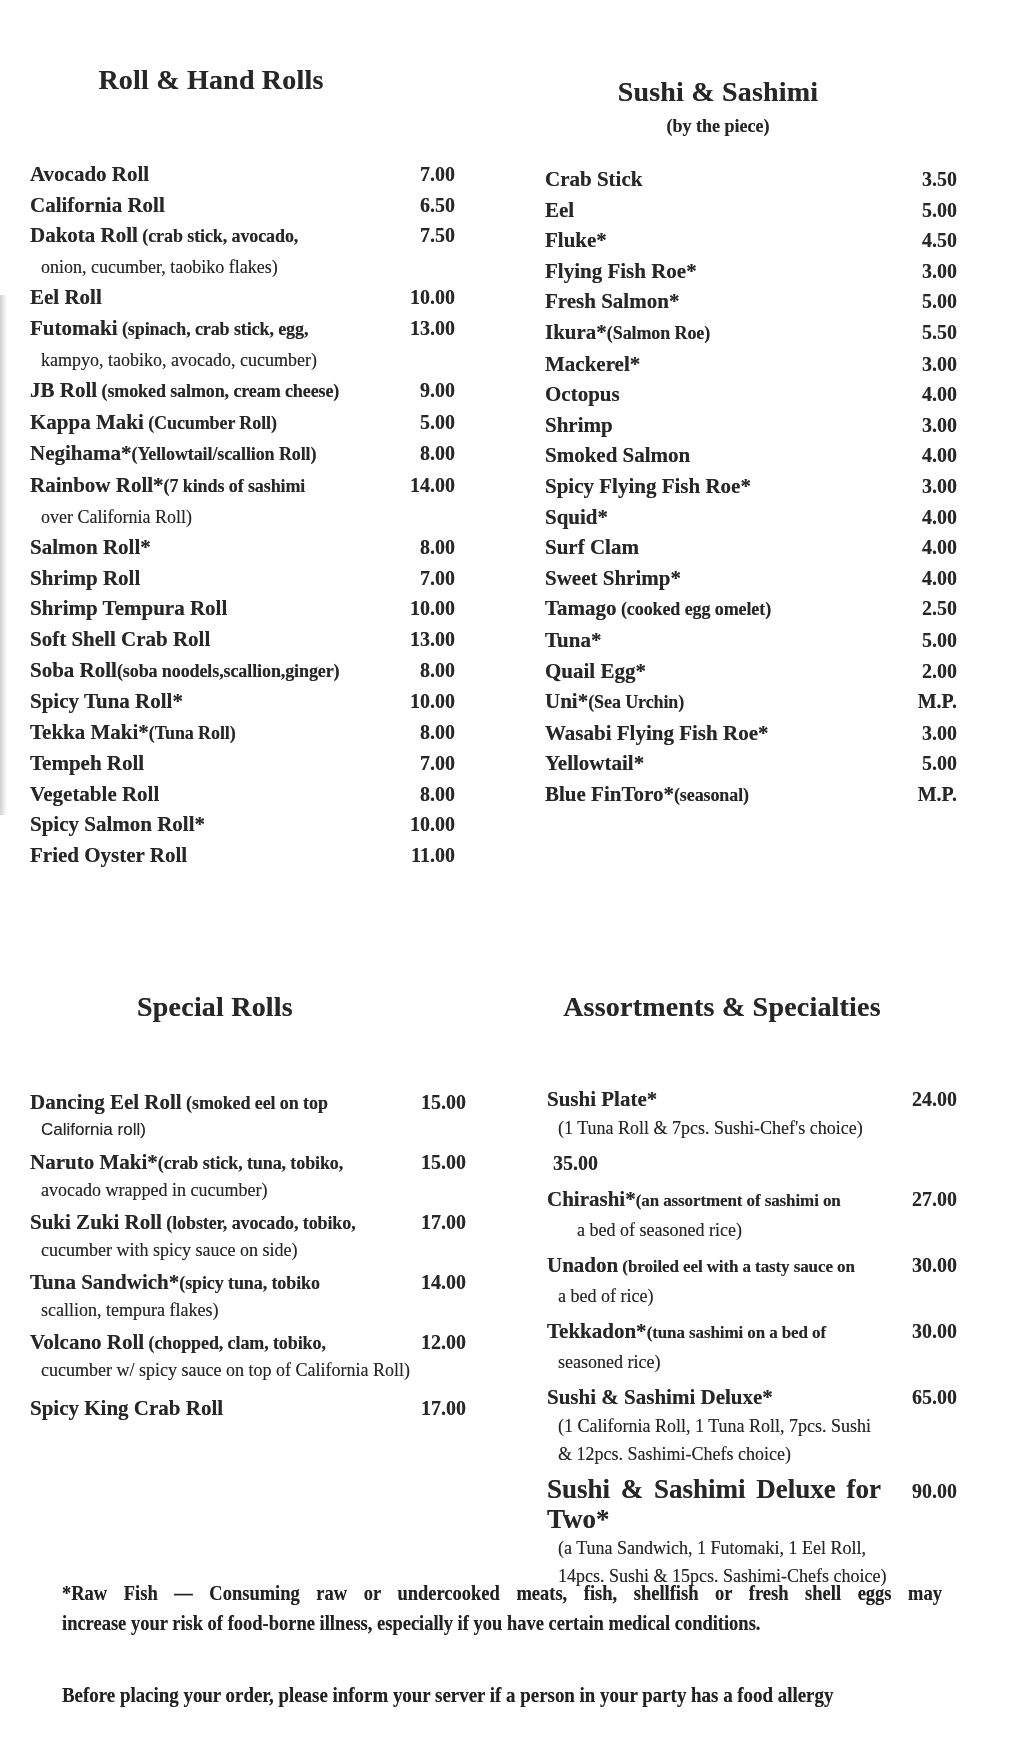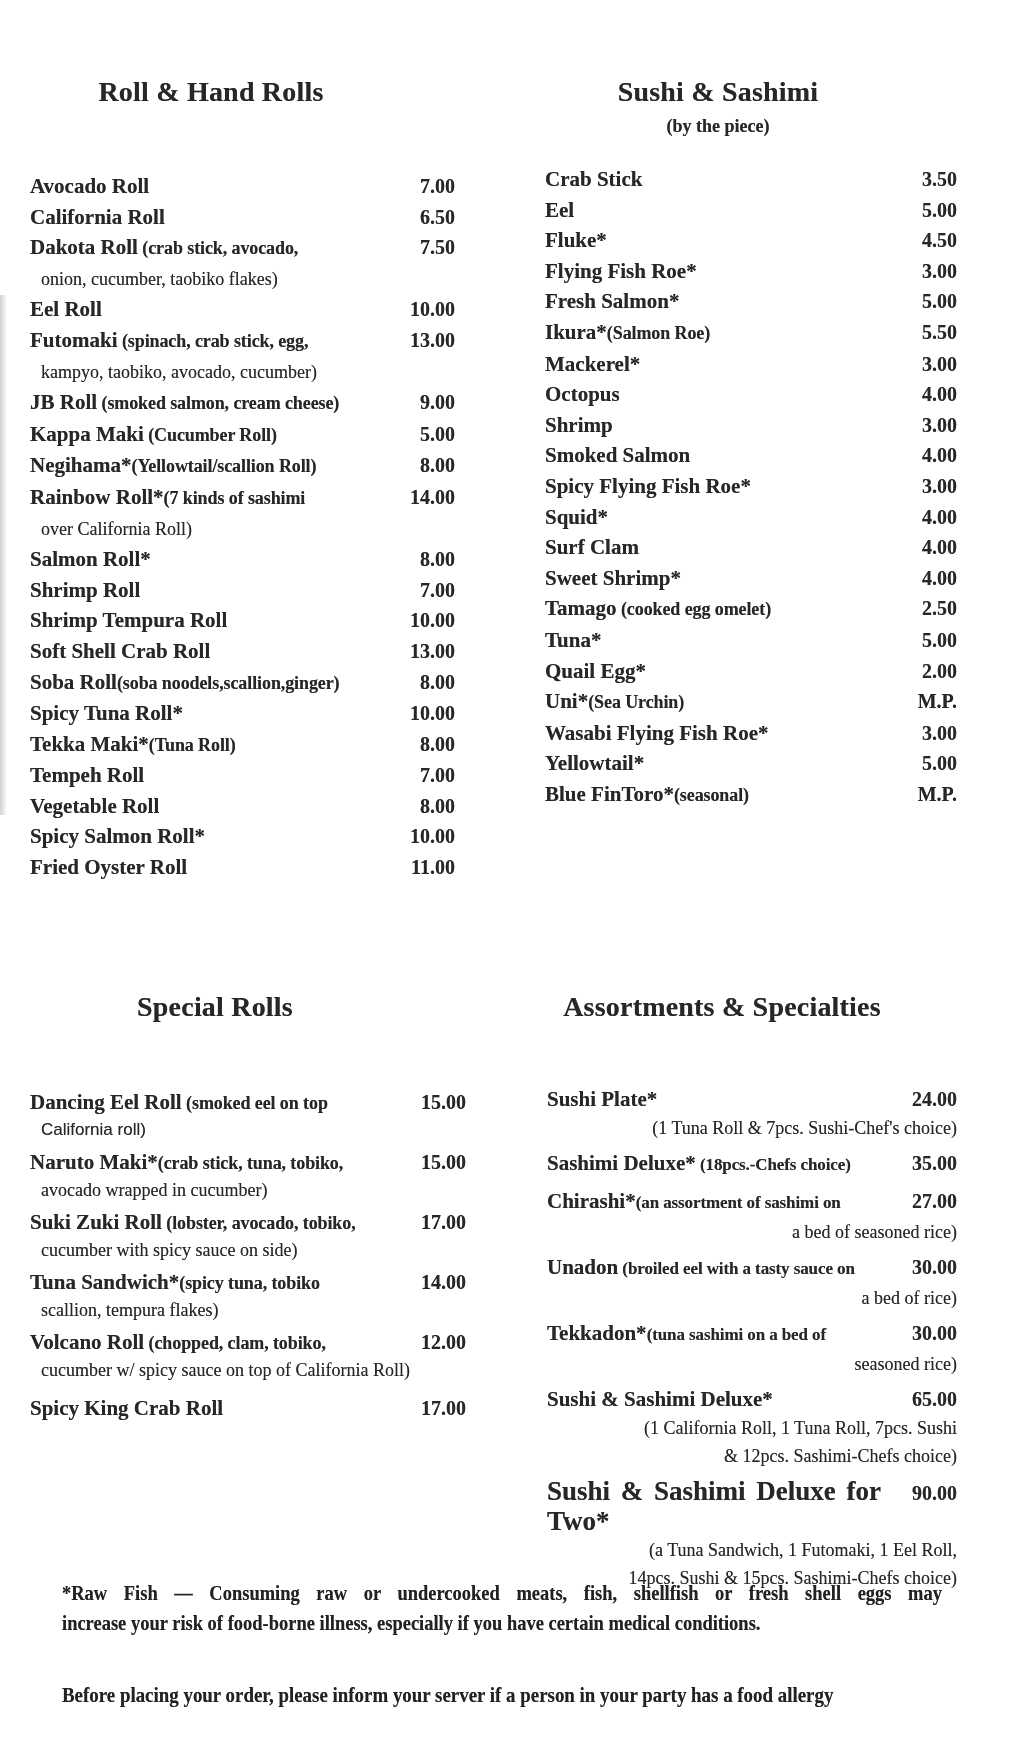--- a/index.html
+++ b/index.html
@@ -2,42 +2,42 @@
 <html><head>
 <meta charset="utf-8">
 <style>
   html,body{margin:0;padding:0;background:#ffffff;}
   .page{
     position:relative;width:1033px;height:1742px;background:#ffffff;
     font-family:"Liberation Serif",serif;color:#272727;overflow:hidden;
     text-shadow:0 0 .5px rgba(45,45,45,.55);
   }
   .sec{position:absolute;}
-  .sec1{left:30px;top:75px;width:425px;}
+  .sec1{left:30px;top:63px;width:425px;}
   .sec2{left:545px;top:75px;width:412px;}
   .sec3{left:30px;top:990px;width:436px;}
   .sec4{left:547px;top:990px;width:410px;}
   .title{margin:0;font-size:28px;line-height:34px;font-weight:bold;text-align:center;letter-spacing:.2px;}
   .sec1 .title{margin-right:63px;}
   .sec2 .title{margin-right:66px;}
   .sec3 .title{margin-right:66px;}
   .sec4 .title{margin-right:60px;}
   .subtitle{font-weight:bold;font-size:18px;line-height:26px;text-align:center;margin:4px 66px 0 0;}
   .sec1 .items{margin-top:62px;}
   .sec2 .items{margin-top:25px;}
   .sec3 .items{margin-top:64px;}
   .sec4 .items{margin-top:60px;}
   .line{display:flex;justify-content:space-between;align-items:baseline;}
   .sec1 .line,.sec1 .cont,.sec2 .line,.sec2 .cont{line-height:30.6px;}
   .sec3 .line{line-height:28px;}
   .sec3 .cont{line-height:26px;}
   .sec3 .item{margin-bottom:5px;}
   .sec3 .item:last-child{margin-top:11px;}
   .sec4 .line{line-height:30px;}
-  .sec4 .cont{line-height:28px;text-align:right;}
+  .sec4 .cont{line-height:28px;}
   .sec4 .item{margin-bottom:6px;}
   .nm{font-weight:bold;font-size:21px;padding-right:4px;}
   .desc{font-weight:bold;font-size:18px;letter-spacing:-.1px;}
   .sec4 .desc{font-size:17px;}
   .price{font-weight:bold;font-size:20px;margin-left:6px;white-space:nowrap;flex:none;}
   .cont{font-size:18px;padding-left:11px;}
   .cont.deep{padding-left:30px;}
   .cont.sans{font-family:"Liberation Sans",sans-serif;font-size:17px;}
   .spread{word-spacing:4px;font-size:27px;}
   .note{position:absolute;font-weight:bold;font-size:21px;transform-origin:left top;color:#222;}
@@ -366,21 +366,20 @@
     <div class="items">
         <div class="item">
           <div class="line">
             <span class="nm">Sushi Plate*</span>
             <span class="price">24.00</span>
           </div>
           <div class="cont">(1 Tuna Roll &amp; 7pcs. Sushi-Chef's choice)</div>
         </div>
         <div class="item">
           <div class="line">
-            <span class="nm">Sashimi Deluxe*<span class="desc"> (18pcs.-Chefs choice)</span></span>
             <span class="price">35.00</span>
           </div>
         </div>
         <div class="item">
           <div class="line">
             <span class="nm">Chirashi*<span class="desc">(an assortment of sashimi on</span></span>
             <span class="price">27.00</span>
           </div>
           <div class="cont deep">a bed of seasoned rice)</div>
         </div>

